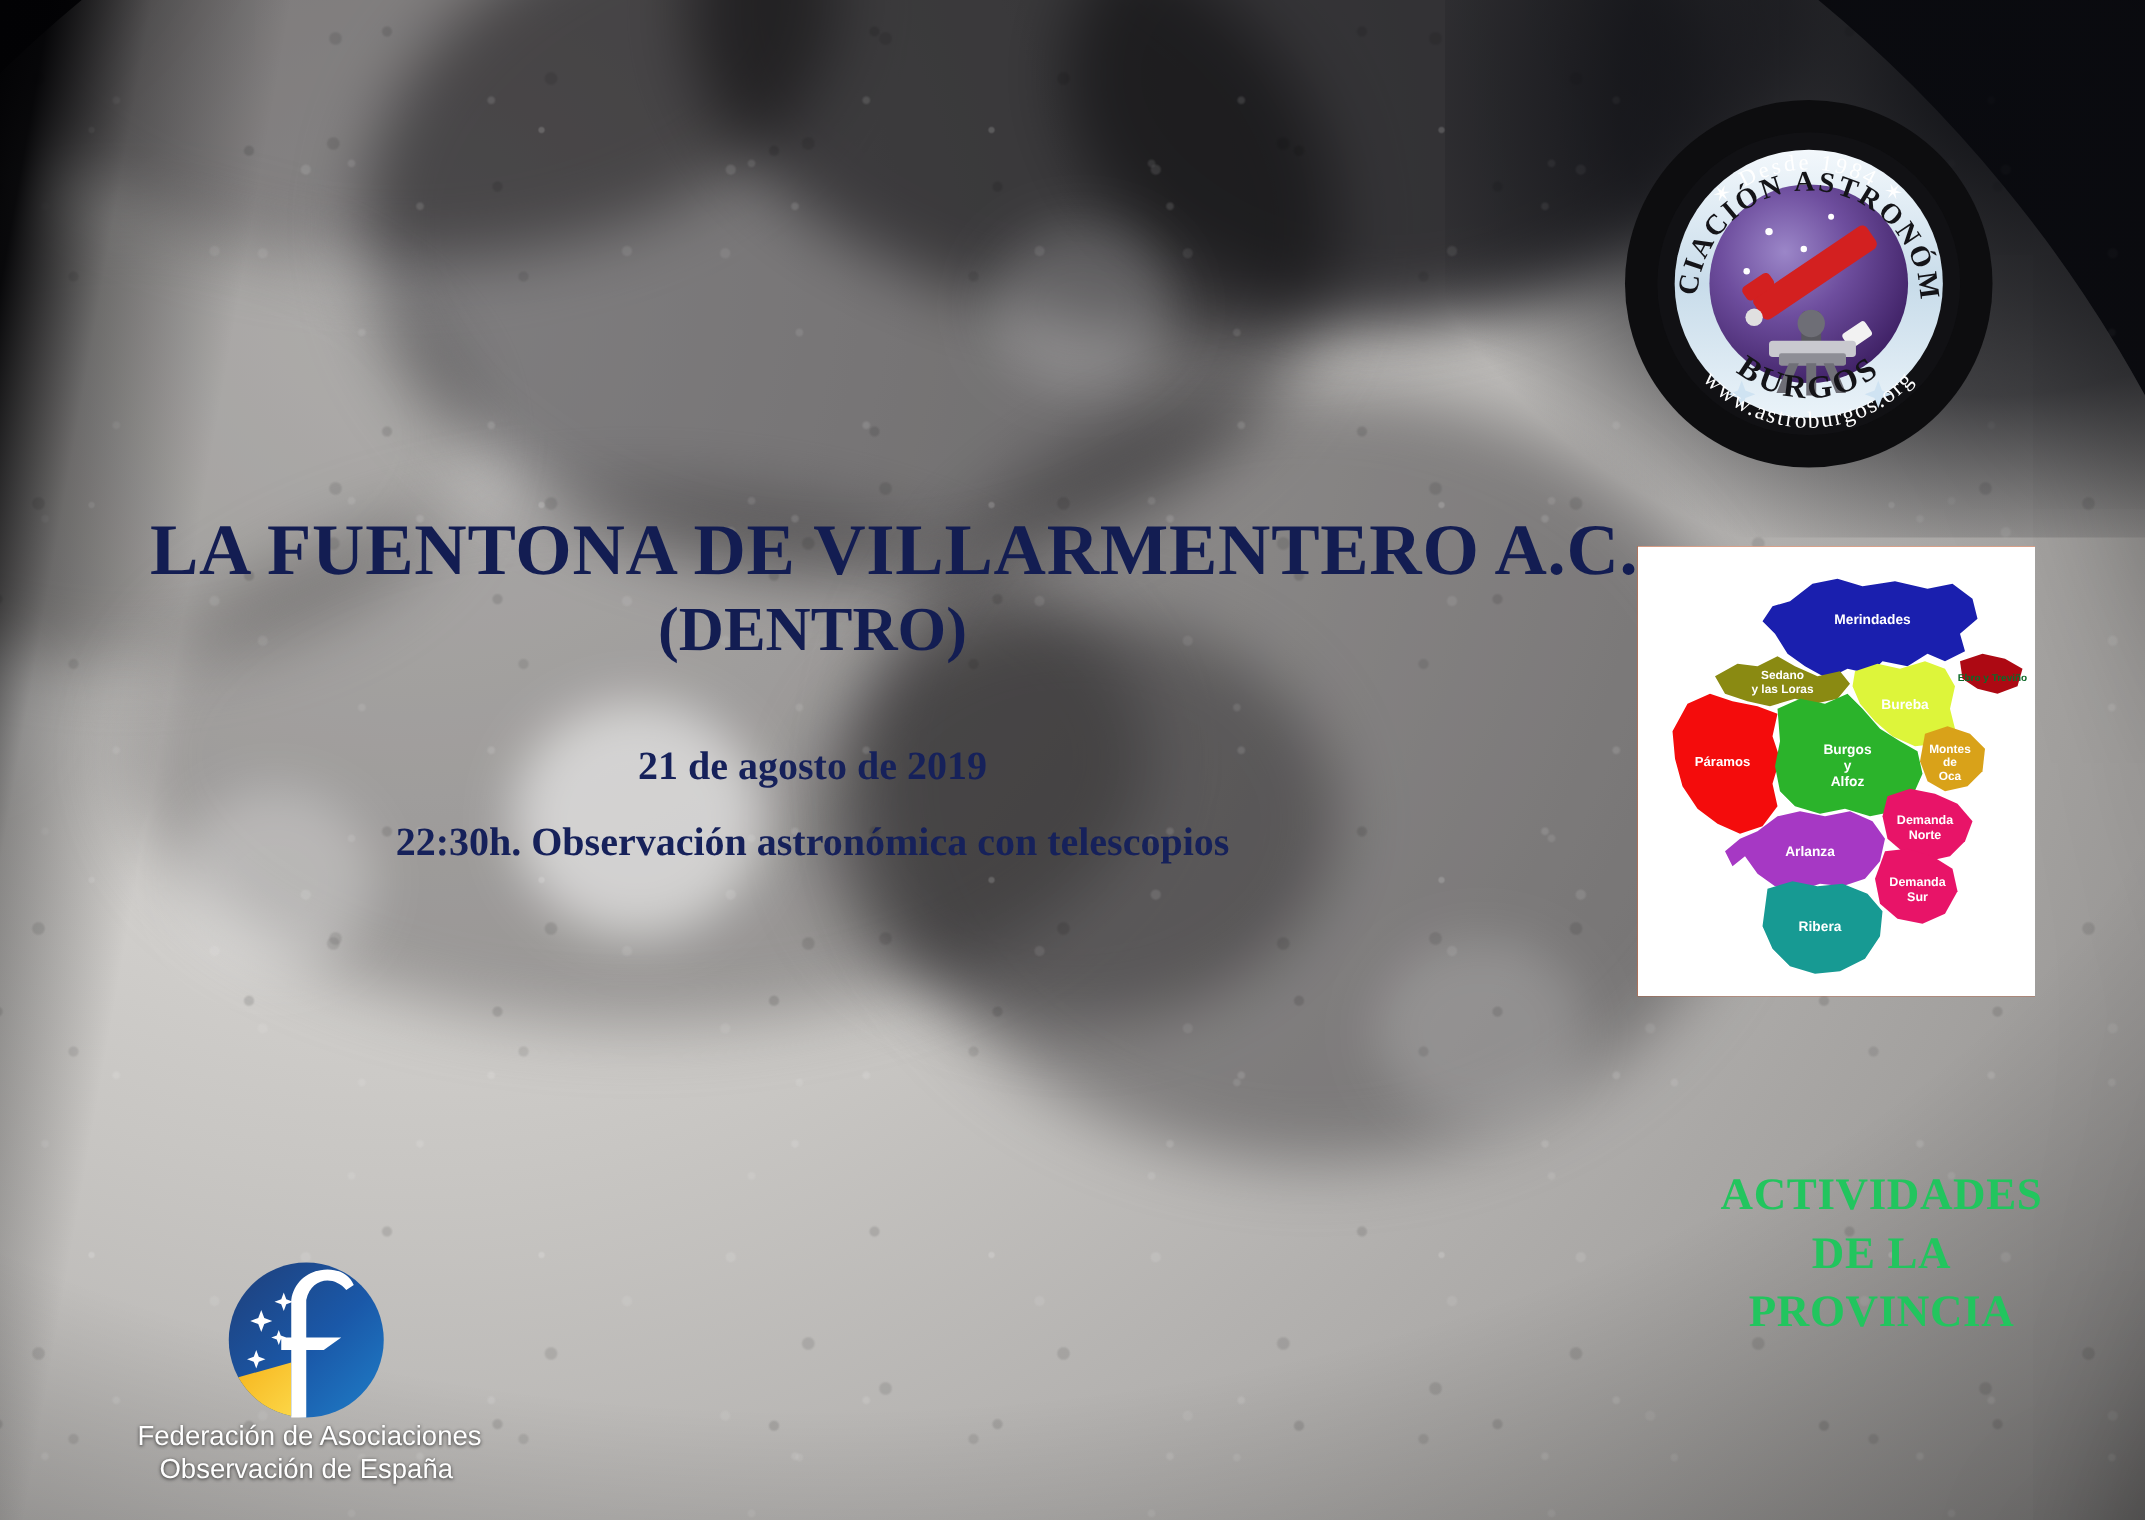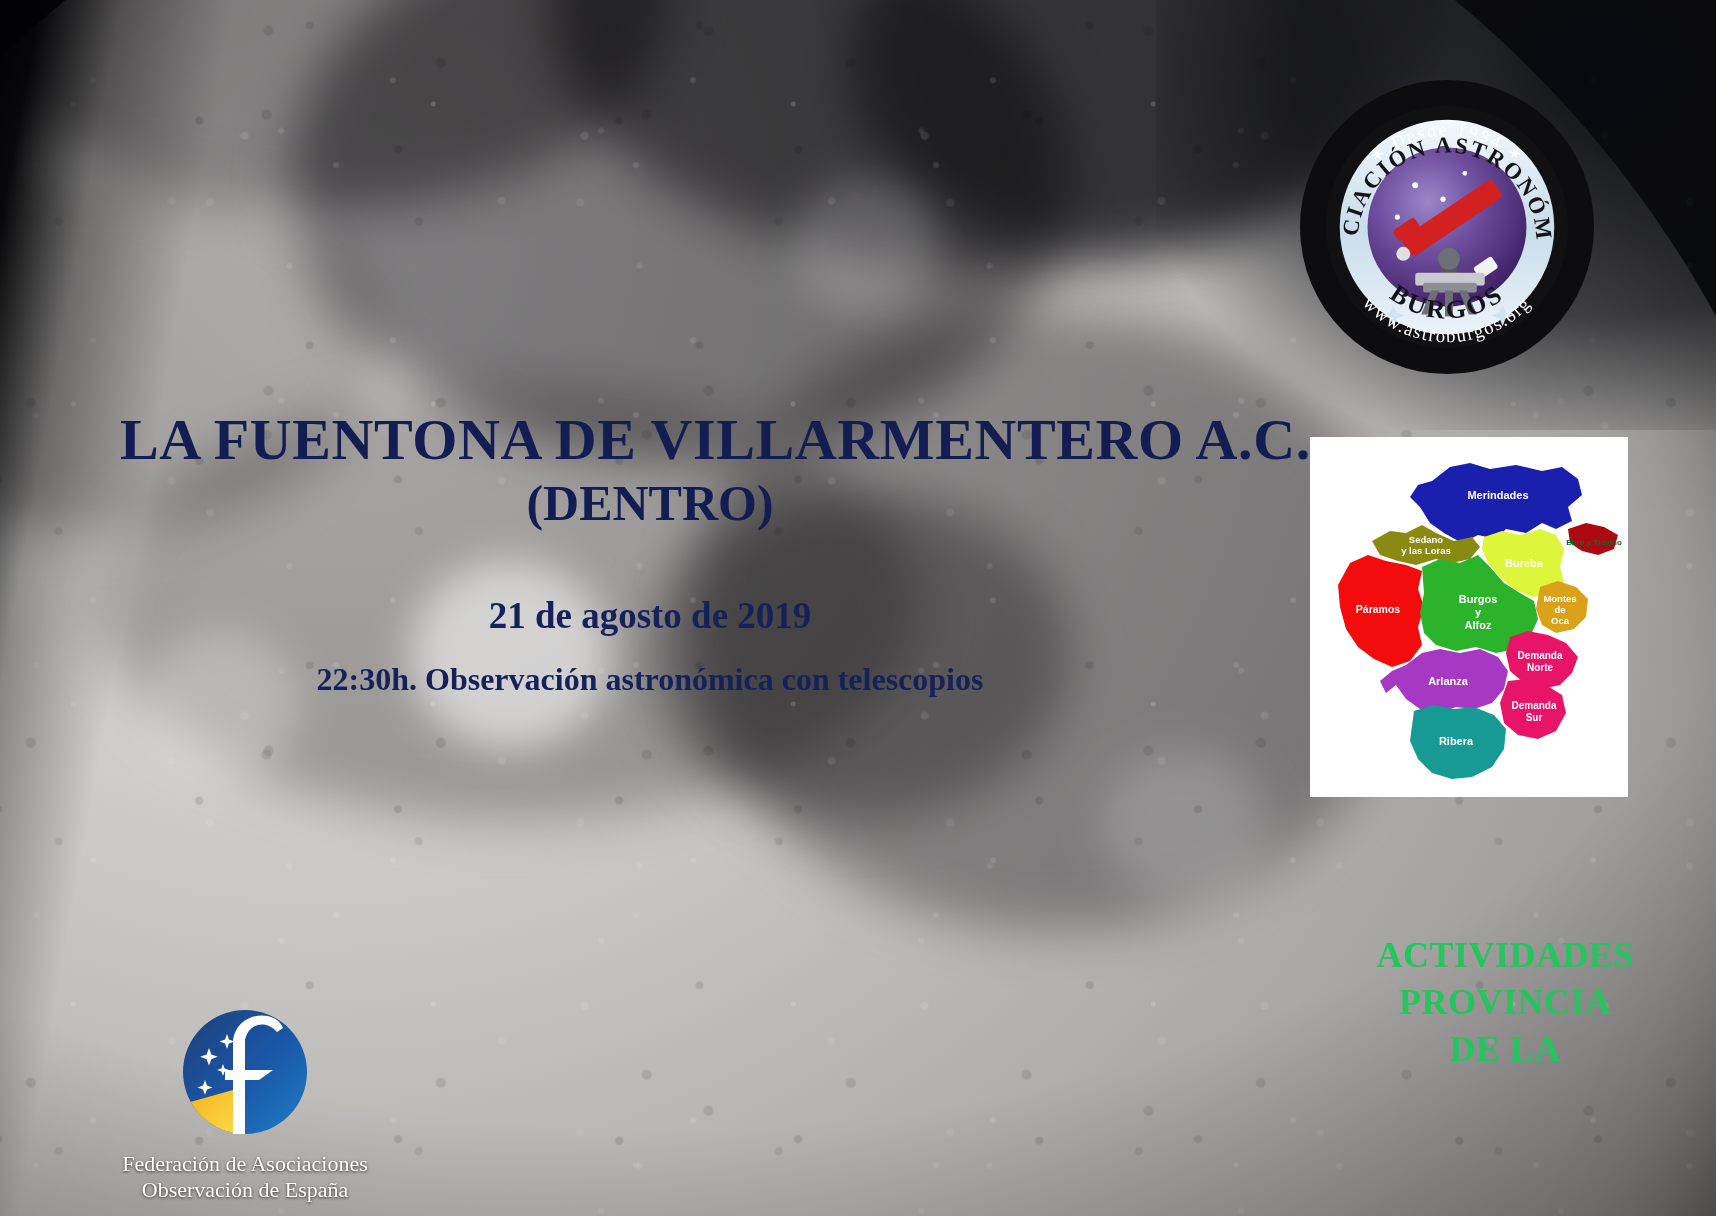--- a/index.html
+++ b/index.html
@@ -128,21 +128,21 @@
     line-height: 1.16;
     white-space: nowrap;
   }
   .title-sub {
     font-size: 50px;
     font-weight: 700;
     line-height: 1.22;
   }
   .date-line {
     margin-top: 60px;
-    font-size: 37px;
+    font-size: 32px;
     font-weight: 700;
     color: #16215a;
   }
   .event-line {
     margin-top: 24px;
     font-size: 32px;
     font-weight: 700;
     color: #16215a;
     white-space: nowrap;
   }
@@ -197,22 +197,22 @@
     width: 270px;
     text-align: center;
   }
   .faae-mark {
     width: 128px;
     height: 128px;
     margin: 0 auto;
   }
   .faae-mark svg { display: block; width: 100%; height: 100%; }
   .faae-caption {
-    margin-top: 15px;
-    font-family: Liberation Serif, serif;
+    margin-top: 0;
+    font-family: Liberation Sans, sans-serif;
     color: #ffffff;
     font-size: 22px;
     line-height: 1.18;
     text-shadow: 0 1px 3px rgba(0,0,0,0.75);
   }
   .faae-caption div { white-space: nowrap; }
 </style>
 </head>
 <body>
 
@@ -384,22 +384,22 @@
         <text x="224" y="272" font-size="10" text-anchor="middle">Demanda</text>
         <text x="224" y="284" font-size="10" text-anchor="middle">Sur</text>
 
         <text x="146" y="308" font-size="11" text-anchor="middle">Ribera</text>
       </g>
     </svg>
   </div>
 
   <div class="provincia-note">
     <div>ACTIVIDADES</div>
+    <div>DE LA</div>
     <div>PROVINCIA</div>
-    <div>DE LA</div>
   </div>
 
   <div class="faae">
     <div class="faae-mark">
       <svg viewBox="0 0 128 128" xmlns="http://www.w3.org/2000/svg">
         <defs>
           <linearGradient id="faaeBlue" x1="0" y1="0" x2="1" y2="1">
             <stop offset="0%" stop-color="#1f3f7a"></stop>
             <stop offset="55%" stop-color="#1a58a8"></stop>
             <stop offset="100%" stop-color="#1f7ec8"></stop>

